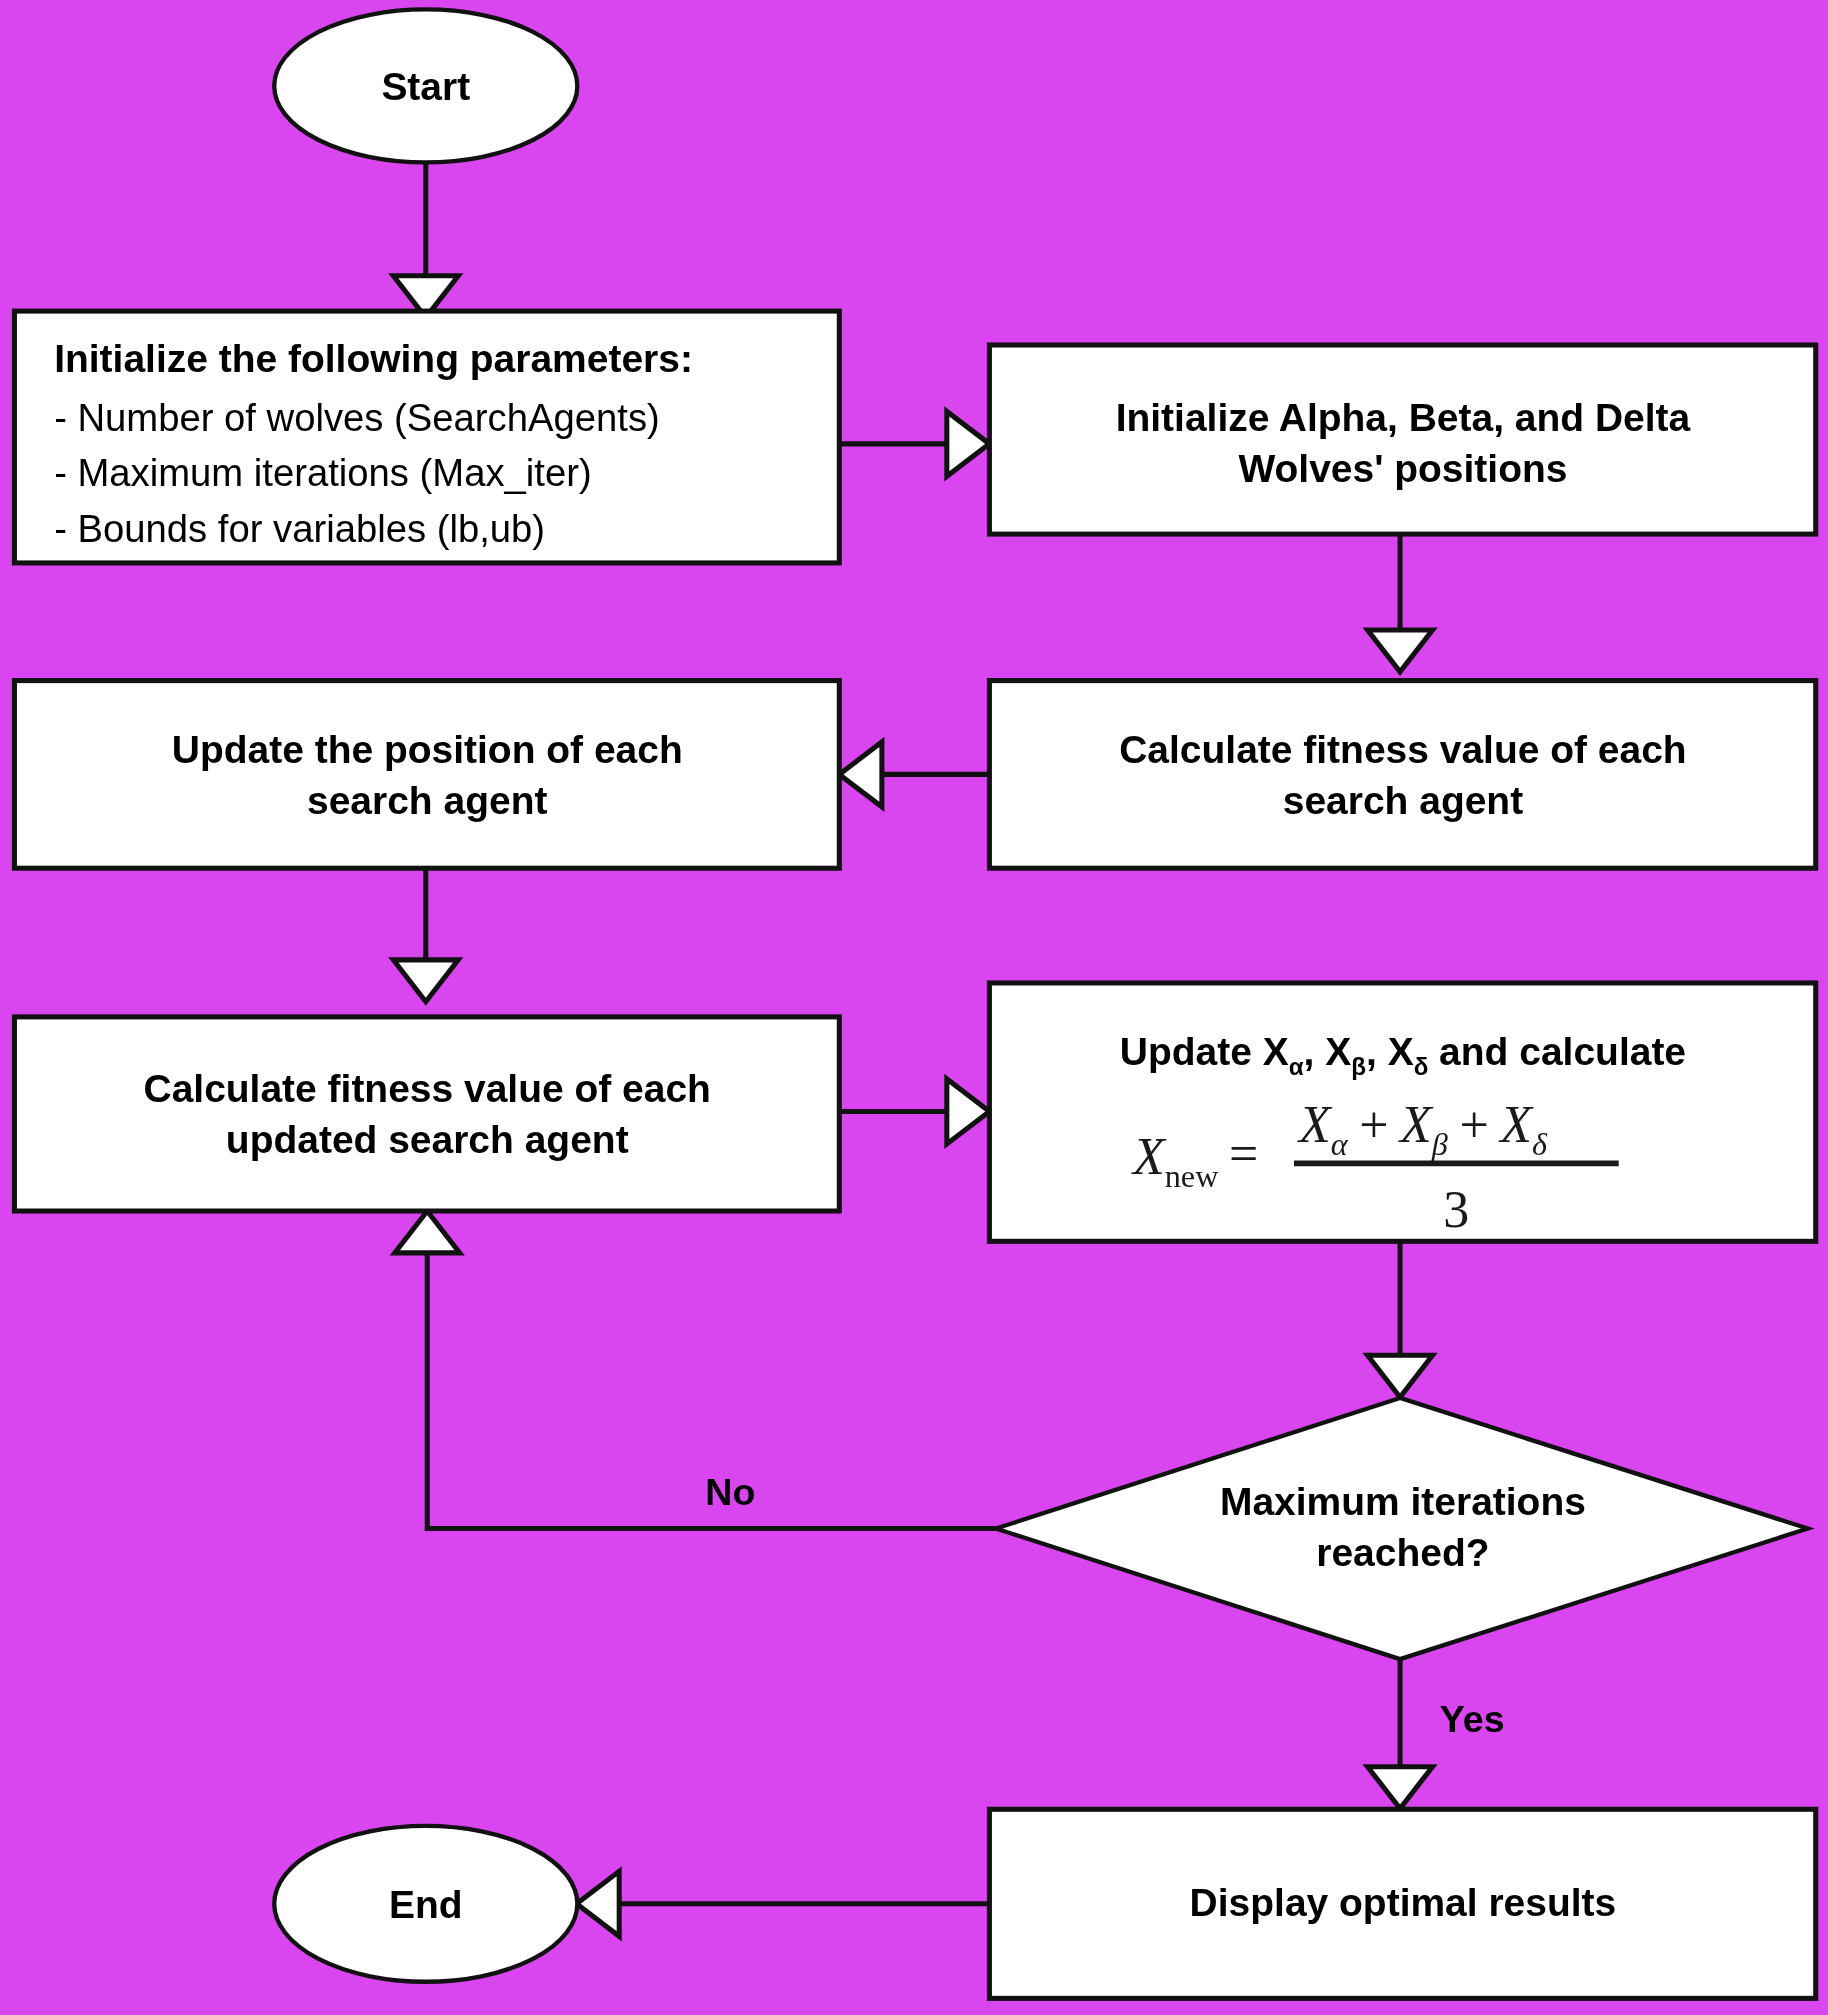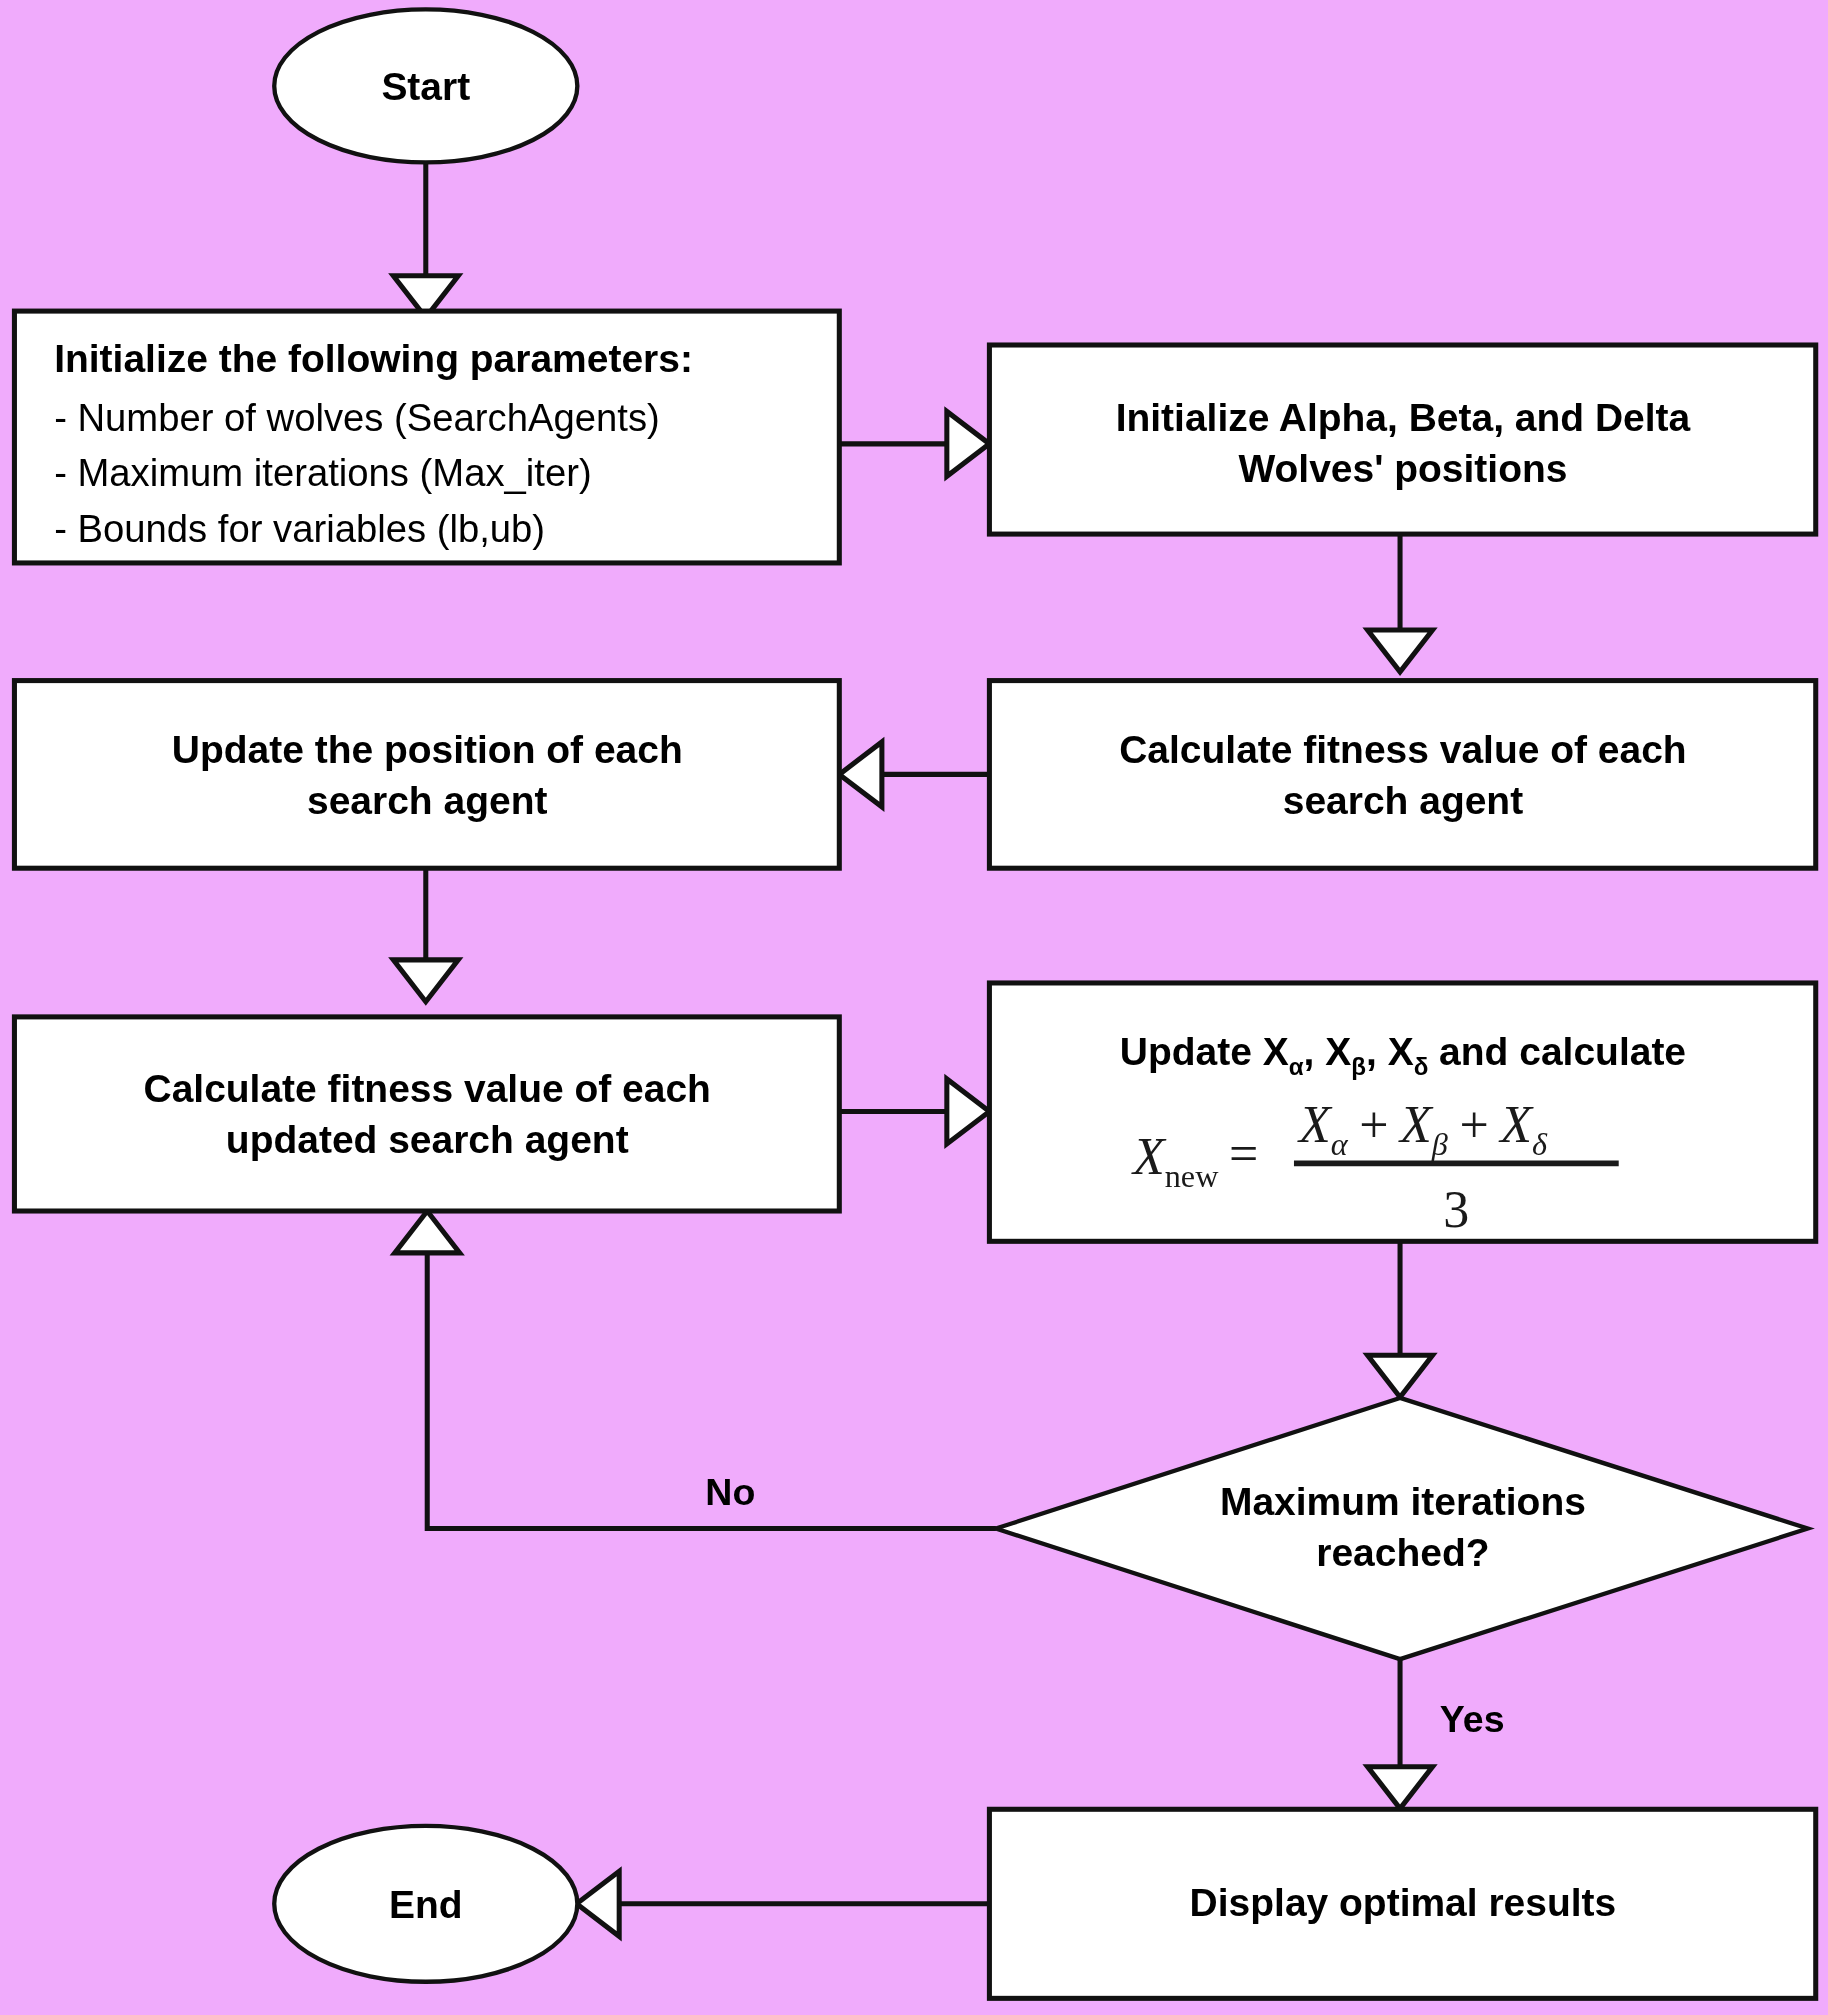--- a/index.html
+++ b/index.html
@@ -4,21 +4,21 @@
 <style>
   html, body {
     margin: 0;
     padding: 0;
     background: #ffffff;
   }
   #canvas {
     position: relative;
     width: 1828px;
     height: 2015px;
-    background: #f0abfc;
+    background: #d946ef;
     font-family: "Liberation Sans", sans-serif;
   }
   svg.flow {
     display: block;
     width: 1828px;
     height: 2015px;
   }
   .shape {
     fill: #ffffff;
     stroke: #111111;

